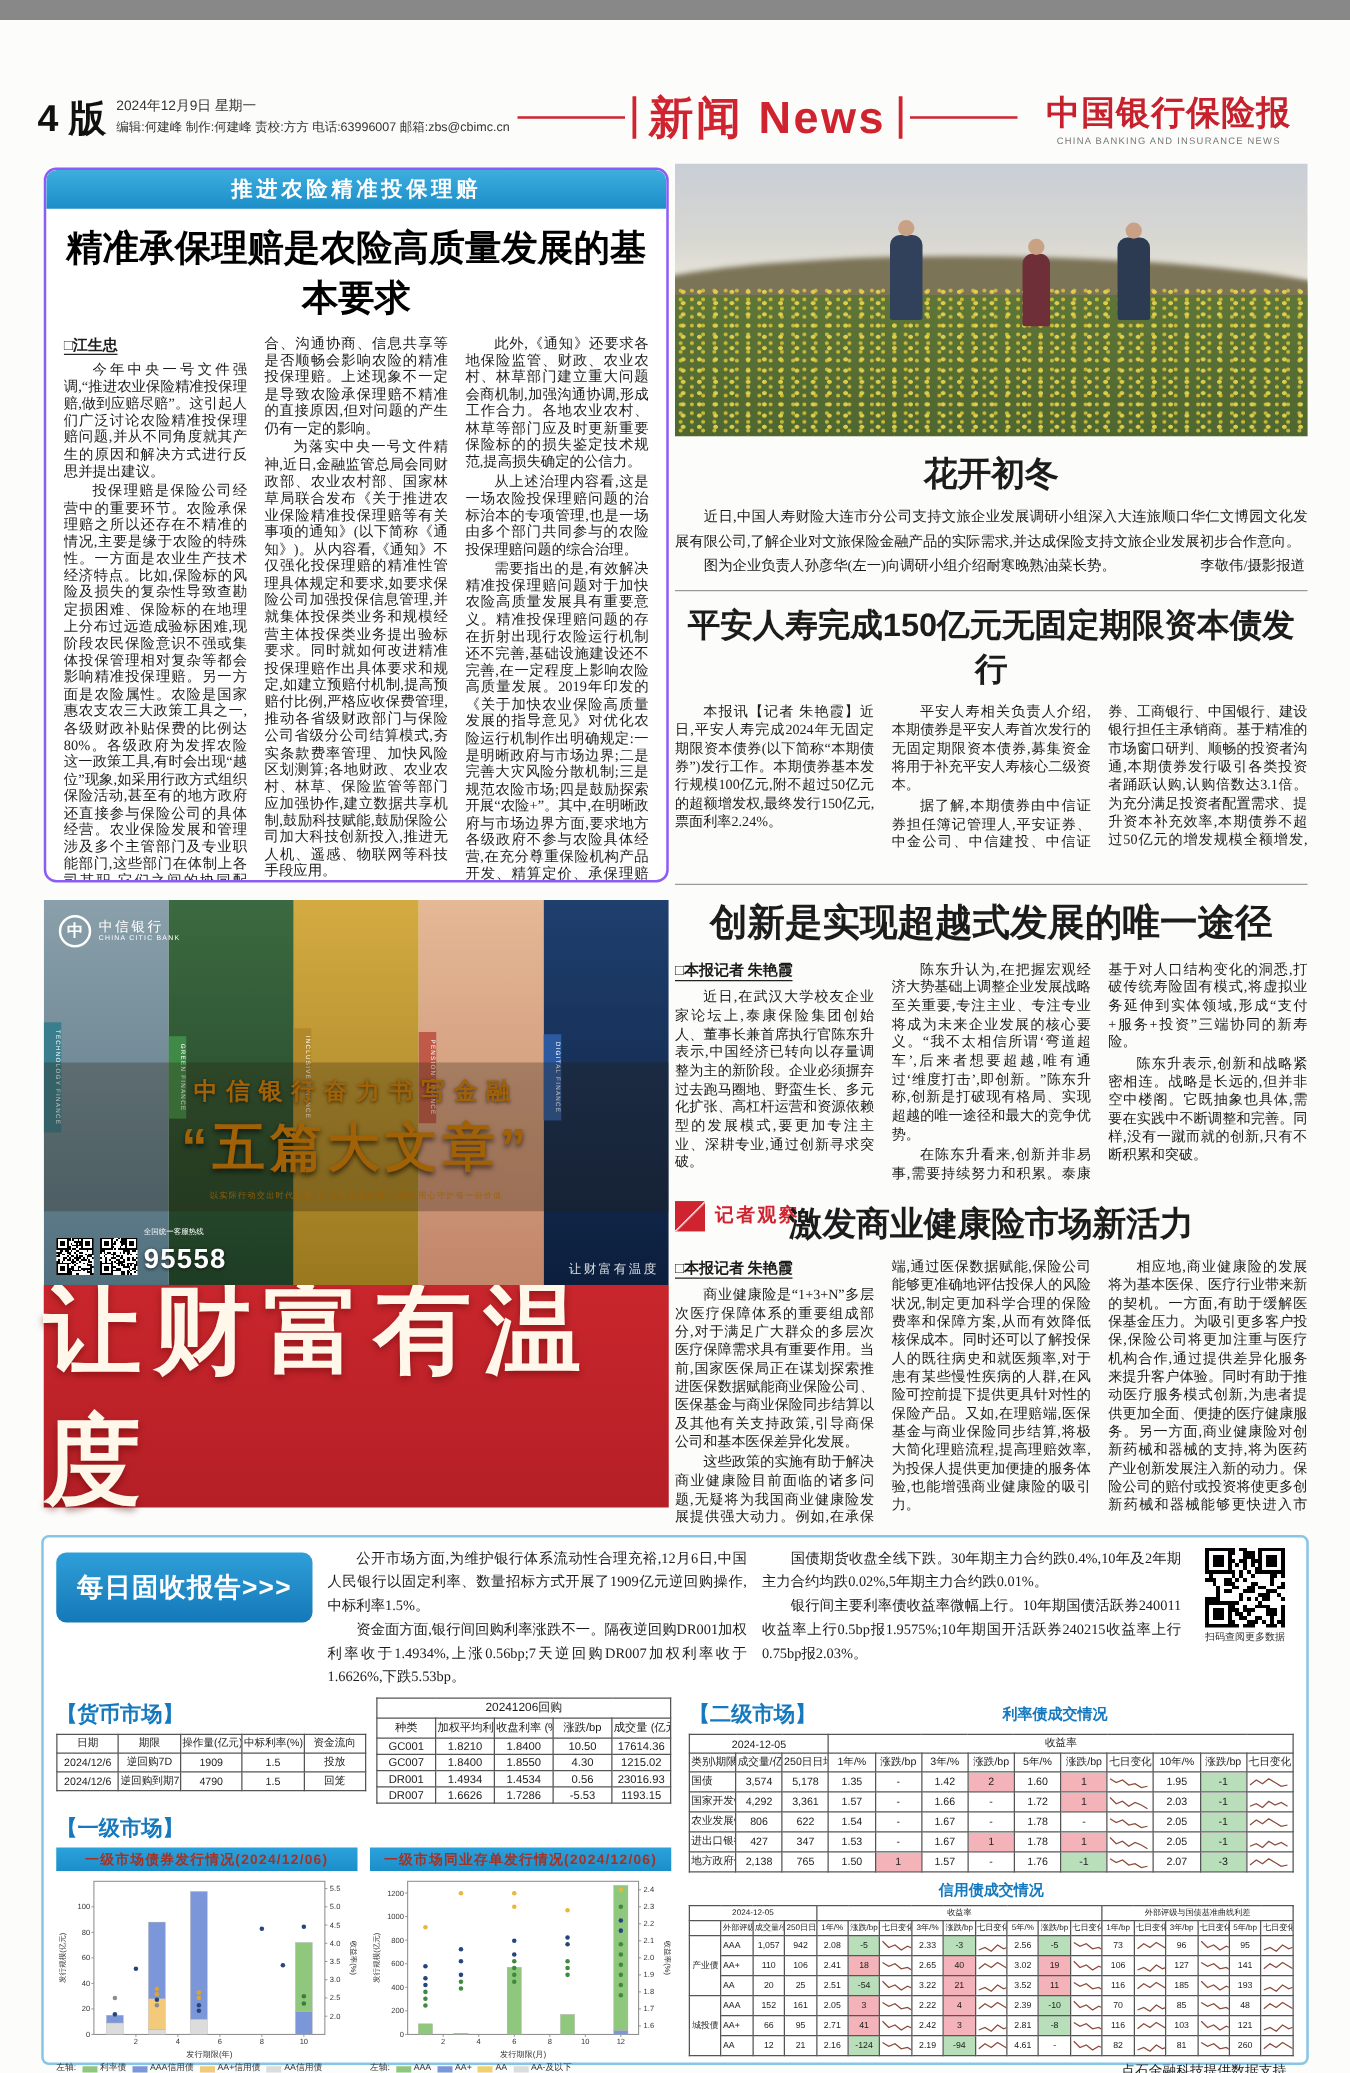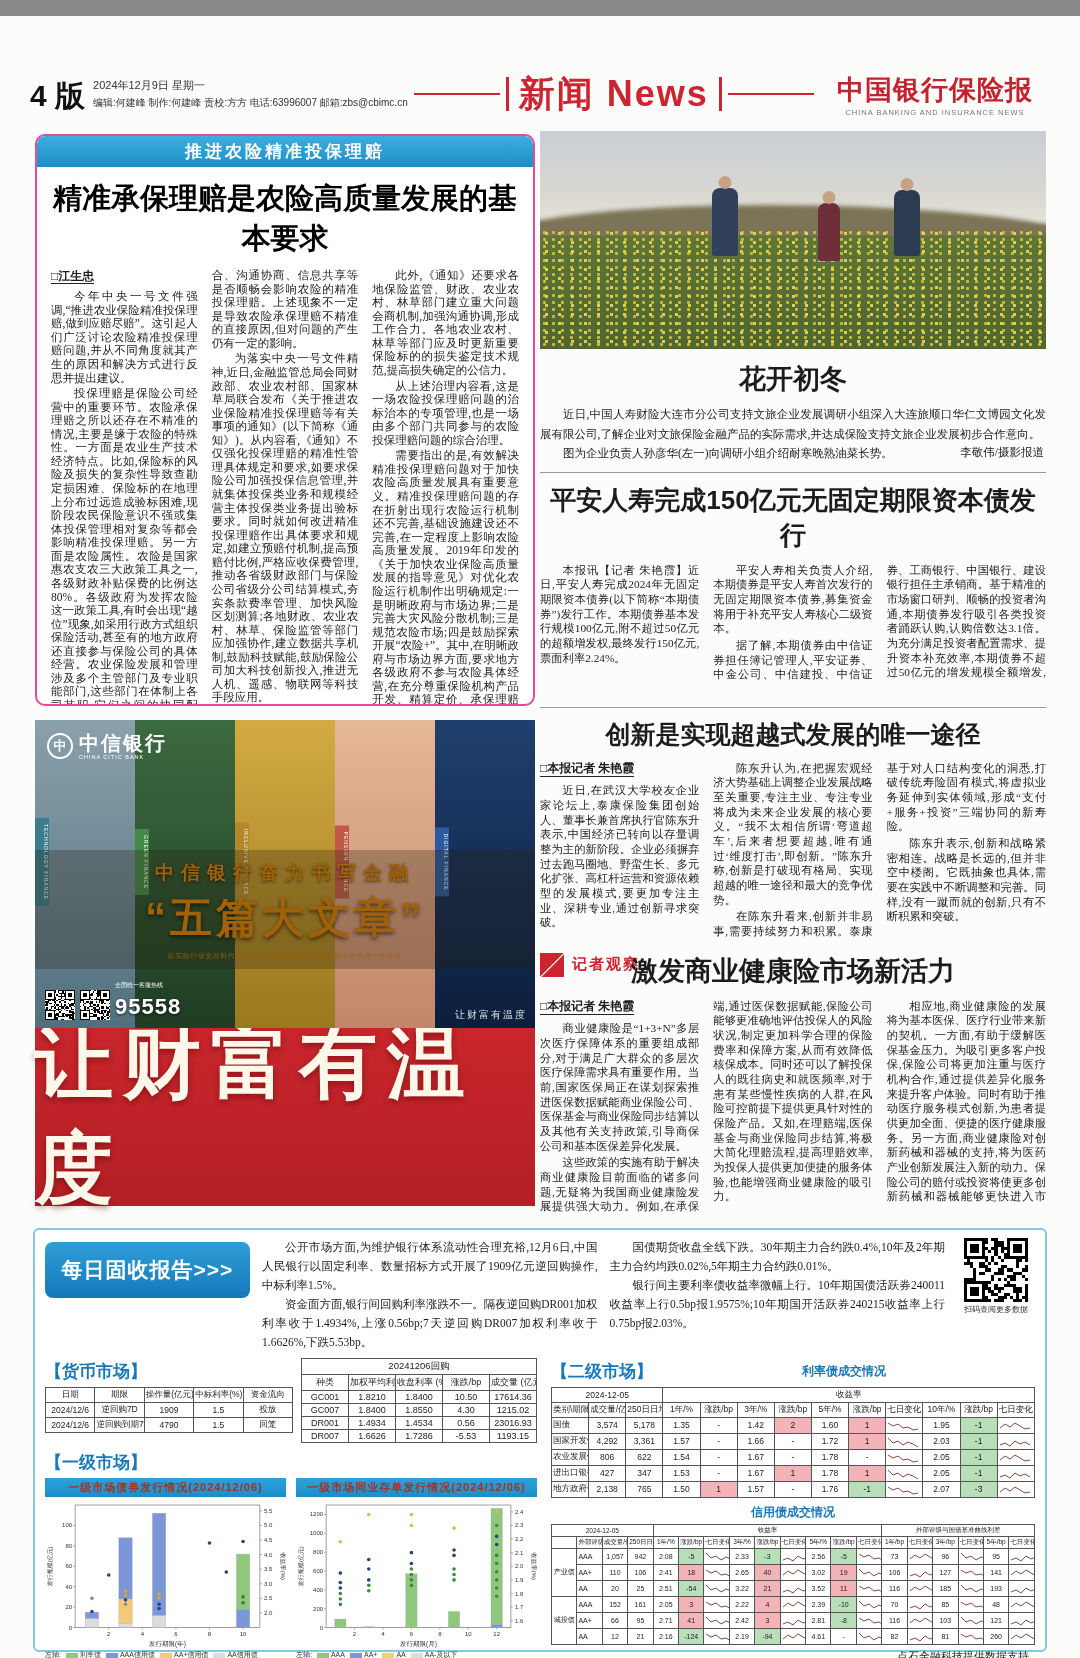--- a/index.html
+++ b/index.html
@@ -18,38 +18,38 @@
   .section-title{font-size:36px;font-weight:bold;color:#cf2330;letter-spacing:2px;white-space:nowrap}
   .m-right{text-align:center;min-width:230px}
   .paper-cn{font-size:27px;font-weight:900;color:#c6212c;letter-spacing:1px;font-family:"Liberation Serif",serif}
   .paper-en{font-size:7.5px;color:#777;letter-spacing:1px}
 
   
   .col-left{position:absolute;left:35px;top:118px;width:500px}
   .col-right{position:absolute;left:540px;top:115px;width:506px}
 
   
-  .art-box{border:2px solid #ec4899;border-radius:10px;height:572px;overflow:hidden;background:#fff}
+  .art-box{border:2px solid #8b5cf6;border-radius:10px;height:572px;overflow:hidden;background:#fff}
   .kicker{margin:0 auto;width:100%;background:linear-gradient(180deg,#3eaede,#1b8ec9);color:#fff;font-size:17px;font-weight:bold;text-align:center;padding:4px 0;letter-spacing:3px;border-radius:8px 8px 0 0}
   .art-title{font-size:29px;font-weight:900;text-align:center;padding:12px 6px 8px;letter-spacing:0px;color:#000}
   .art-body-wrap{padding:2px 14px 10px}
   .byline{font-size:12px;font-weight:bold;border-bottom:1px solid #222;display:inline-block;margin-bottom:6px}
   .cols3{column-count:3;column-gap:14px;text-align:justify;overflow:hidden}
   .art-main-body{height:452px;font-size:11.5px;line-height:1.18;font-family:"Liberation Serif",serif}
   .cols3 p{text-indent:2em;margin-bottom:2px}
 
   
   .ad{margin-top:14px;width:500px}
   .ad-collage{position:relative;height:308px;display:flex;overflow:hidden}
   .ad-panel{flex:1;position:relative}
   .ad-ribbon{position:absolute;left:0;top:46%;transform:translateY(-50%);width:14px;padding:6px 0;writing-mode:vertical-rl;font-size:5px;letter-spacing:1px;color:#fff;text-align:center}
   .ad-logo{position:absolute;left:12px;top:12px;display:flex;align-items:center;gap:6px;color:#fff}
   .ad-logo-mark{width:26px;height:26px;border:2px solid #fff;border-radius:50%;display:flex;align-items:center;justify-content:center;font-size:13px;font-weight:bold}
   .ad-logo-txt{line-height:1.1}
-  .ad-logo-cn{font-size:20px;font-weight:bold;letter-spacing:2px}
+  .ad-logo-cn{font-size:11px;font-weight:normal;letter-spacing:2px}
   .ad-logo-en{font-size:5.5px;letter-spacing:1px}
   .ad-overlay{position:absolute;left:0;right:0;top:130px;text-align:center;color:#a16207;background:rgba(40,30,10,.28);padding:10px 0 8px}
   .ad-slogan{font-size:19px;letter-spacing:7px;font-weight:bold;text-shadow:0 1px 3px rgba(0,0,0,.6)}
   .ad-big{font-size:42px;font-weight:700;letter-spacing:4px;margin-top:4px;text-shadow:0 2px 4px rgba(0,0,0,.6)}
   .ad-tag{font-size:6.5px;letter-spacing:1px;margin-top:6px;opacity:.9}
   .ad-hotline{position:absolute;left:10px;bottom:8px;display:flex;align-items:flex-end;gap:5px;color:#fff}
   .ad-hotline .num{font-size:22px;font-weight:700;letter-spacing:1px;text-shadow:0 1px 3px rgba(0,0,0,.7)}
   .ad-hotline .lbl{font-size:6px;margin-bottom:4px}
   .ad-corner{position:absolute;right:8px;bottom:6px;color:#fff;font-size:10px;letter-spacing:2px;opacity:.85}
   .ad-banner{height:178px;background:linear-gradient(180deg,#c8262c,#b51f26);display:flex;align-items:center;justify-content:center}
@@ -60,21 +60,21 @@
   .photo .hill{position:absolute;left:-10%;top:34%;width:120%;height:26%;background:#7c7457;border-radius:50% 60% 40% 50%/70% 80% 30% 40%;filter:blur(2px)}
   .photo .field{position:absolute;left:0;right:0;bottom:0;height:52%;background:linear-gradient(180deg,#5f7638,#4e6630),radial-gradient(circle at 10px 6px,#e8d24a 1.5px,transparent 2px);background-blend-mode:normal}
   .photo .flowers{position:absolute;left:0;right:0;bottom:0;height:55%;background-image:radial-gradient(circle,#ecd94e 1.6px,transparent 2px),radial-gradient(circle,#d9c23a 1.3px,transparent 1.8px);background-size:13px 9px,9px 7px;opacity:.9}
   .person{position:absolute;border-radius:8px 8px 2px 2px}
   .person .head{position:absolute;left:50%;top:-12px;transform:translateX(-50%);width:13px;height:13px;border-radius:50%;background:#c9a184}
   .cap-title{font-size:27px;font-weight:900;text-align:center;margin:12px 0 8px}
   .cap-text{font-size:11.5px;line-height:1.7;font-family:"Liberation Serif",serif;text-align:justify}
   .cap-text p{text-indent:2em}
   .cap-credit{text-align:right;font-size:11.5px;font-family:"Liberation Serif",serif;margin-top:-19px;padding-right:2px}
   .h-rule{border:none;border-top:1px solid #9a9a9a;margin:12px 0 10px}
-  .sub-art-title{font-size:25px;font-weight:900;text-align:center;margin:4px 0 10px;letter-spacing:0}
+  .sub-art-title{font-size:30px;font-weight:900;text-align:center;margin:4px 0 10px;letter-spacing:0}
   .sub-art-body{font-size:11.3px;line-height:1.3;font-family:"Liberation Serif",serif}
   .pingan-body{height:132px}
   .innov-body{height:182px}
   .observer-row{display:flex;align-items:center;gap:8px;margin:10px 0 2px}
   .obs-flag{width:24px;height:24px;background:linear-gradient(135deg,#cf2330 48%,#fff 50%,#cf2330 55%);background-color:#cf2330}
   .obs-label{font-size:15px;font-weight:900;color:#cf2330;letter-spacing:2px}
   .health-title{font-size:27px;margin-top:-26px}
   .health-body{height:228px}
 
   

